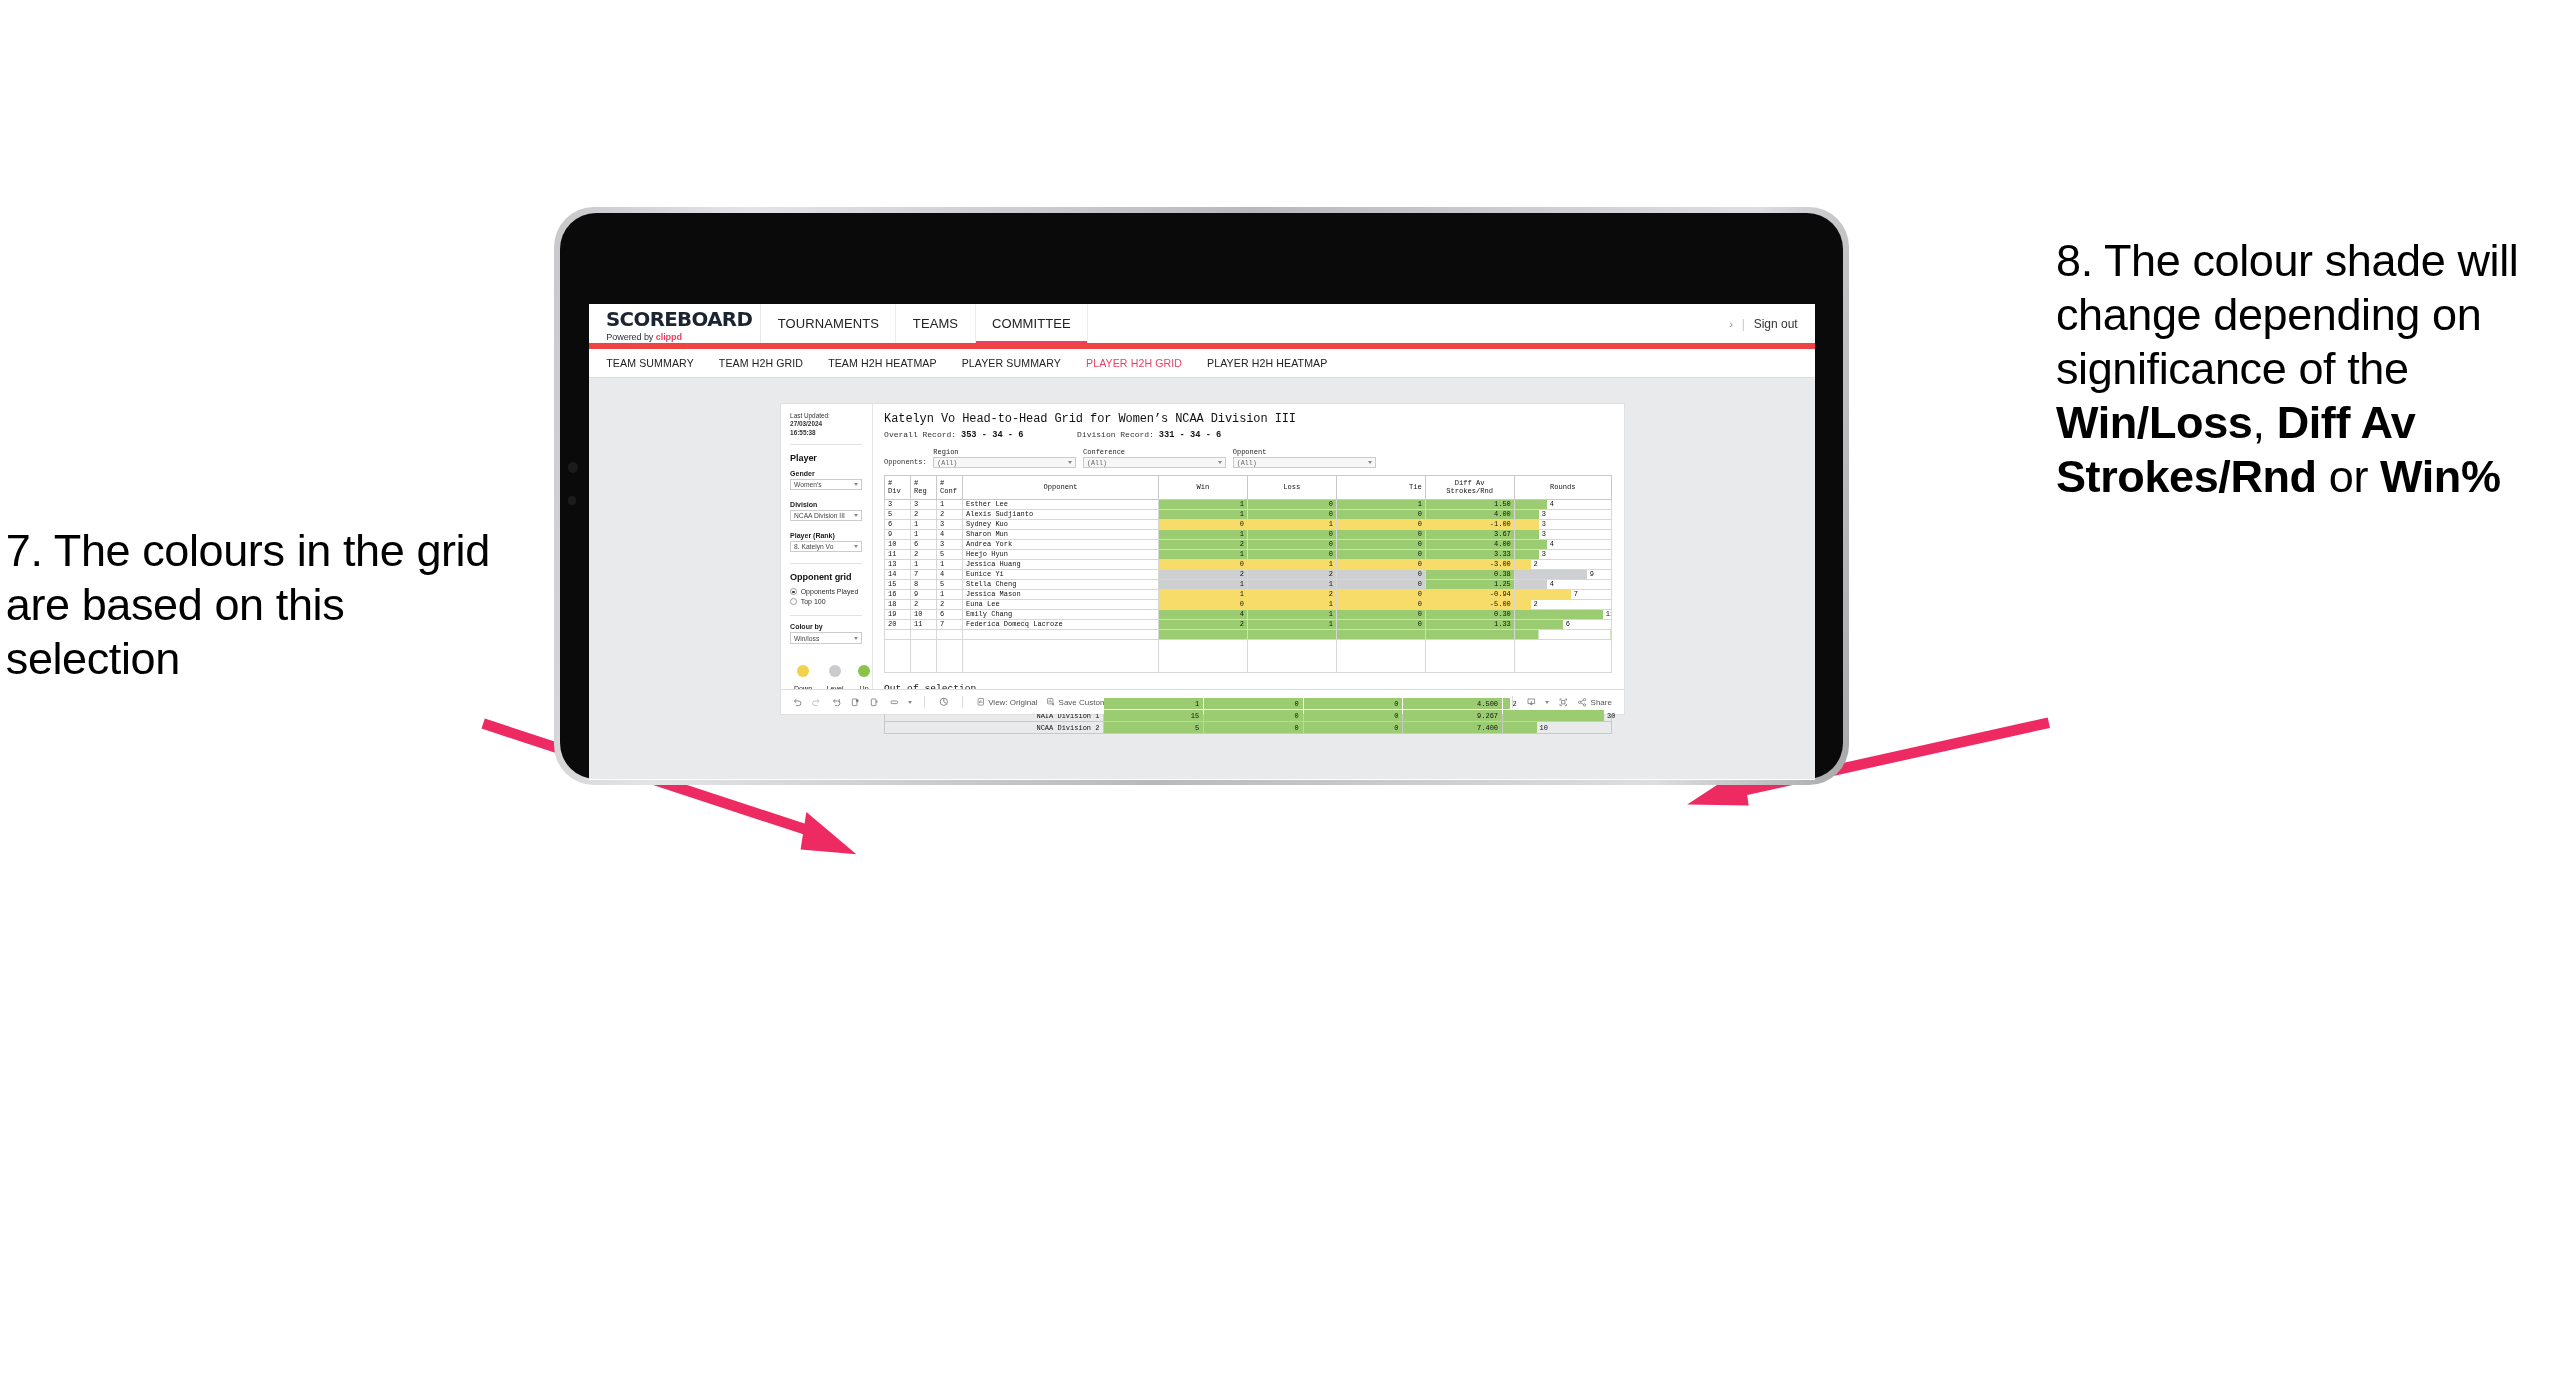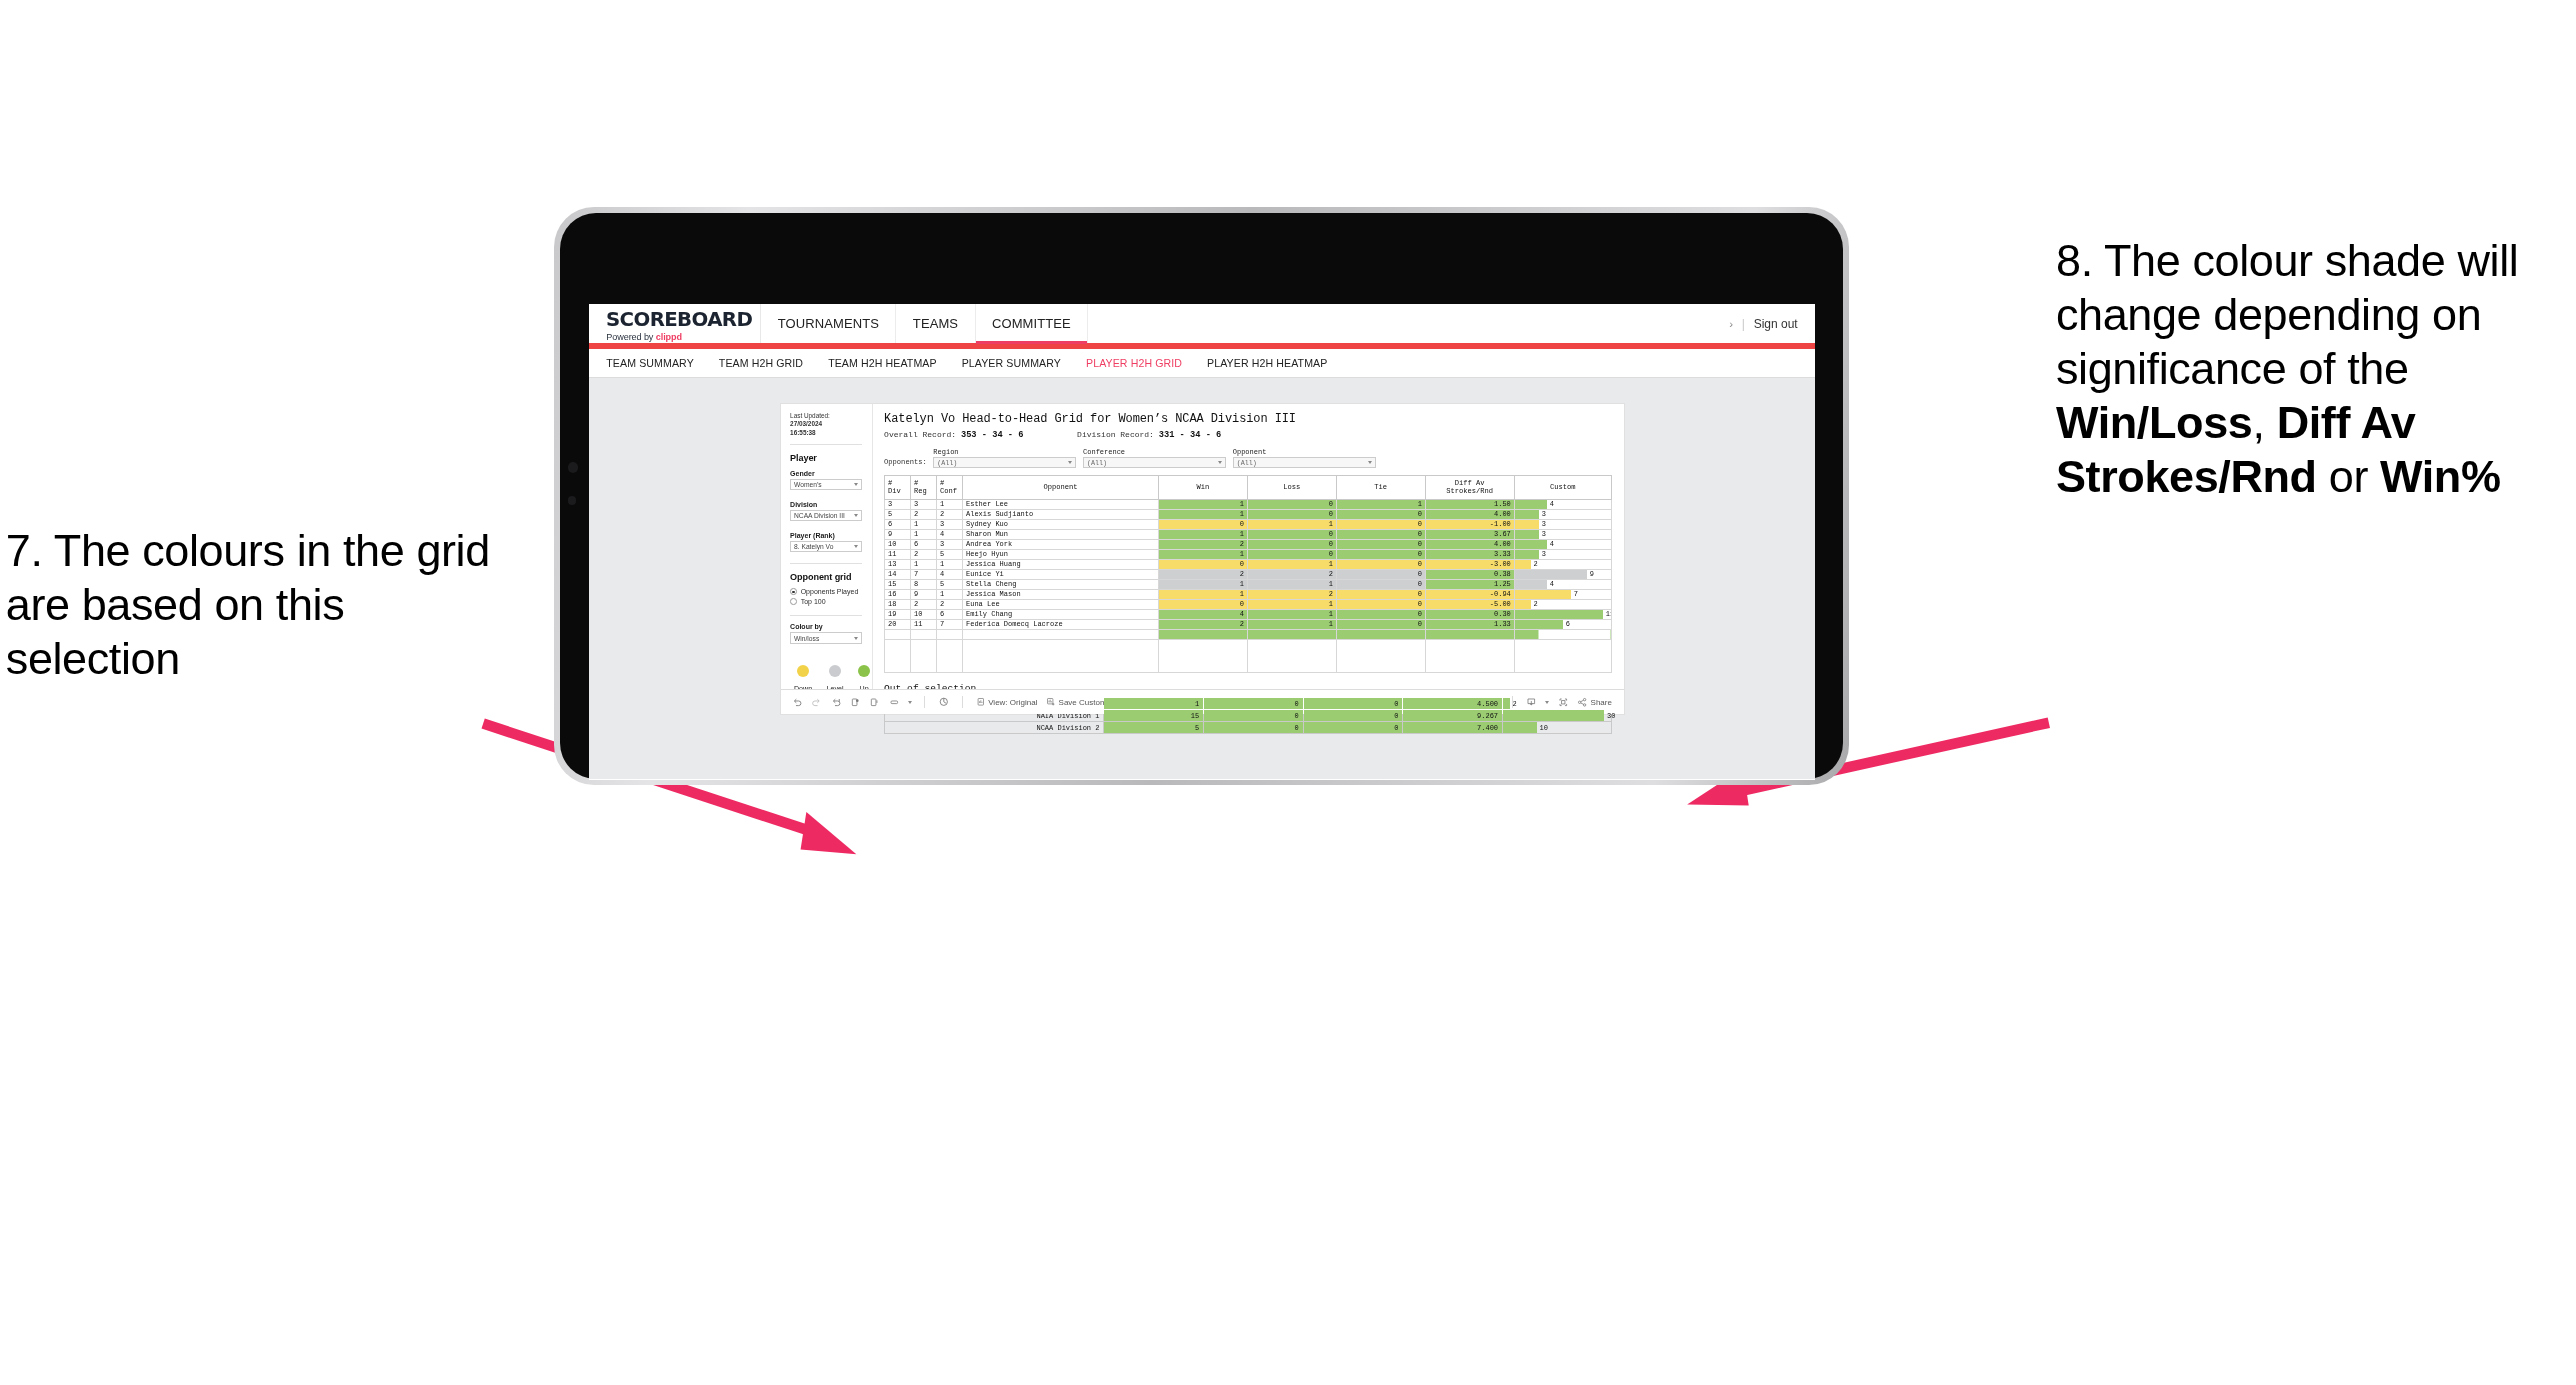--- a/index.html
+++ b/index.html
@@ -482,29 +482,29 @@
                     </th>
                   <th class="c-opp" style="text-align: center;">
                       <div>Opponent</div>
                     </th>
                   <th class="c-stat" style="text-align: center;">
                       <div>Win</div>
                     </th>
                   <th class="c-stat" style="text-align: center;">
                       <div>Loss</div>
                     </th>
-                  <th class="c-stat" style="text-align: center; margin-top: 40px;">
+                  <th class="c-stat" style="text-align: right; margin-top: 40px;">
                       <div>Tie</div>
                     </th>
                   <th class="c-diff" style="text-align: center;">
                       <div>Diff Av</div>
                       <div>Strokes/Rnd</div>
                     </th>
                   <th class="c-rnd" style="text-align:center">
-                      <div>Custom</div>
+                      <div>Rounds</div>
                     </th>
                 </tr>
               </thead>
               <tbody id="main-tbody">
                   <tr>
                     <td class="c-num">3</td>
                     <td class="c-num">3</td>
                     <td class="c-num">1</td>
                     <td class="c-opp">Esther Lee</td>
                     <td class="c-stat fill" style="text-align: right;"><div class="bar" style="background: rgb(155, 204, 114); width: 100%;"></div><span>1</span></td>

